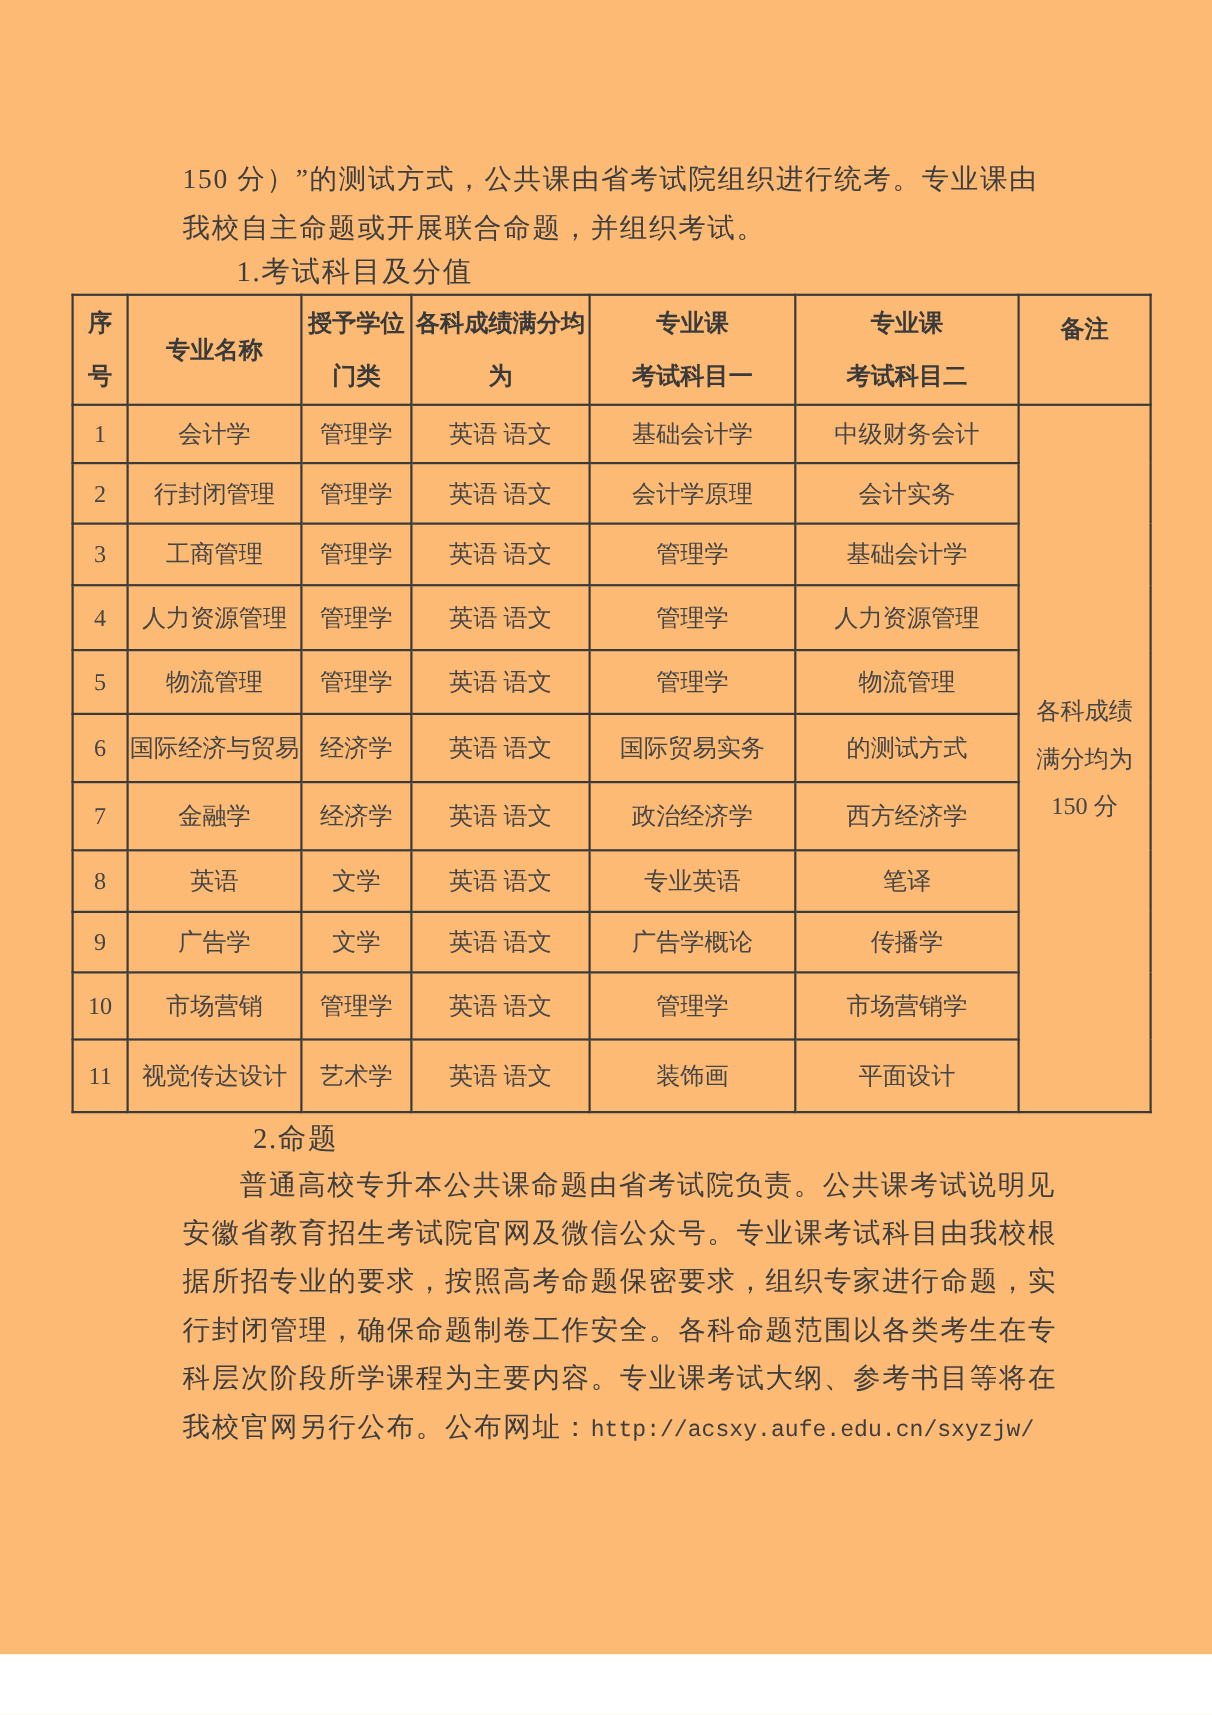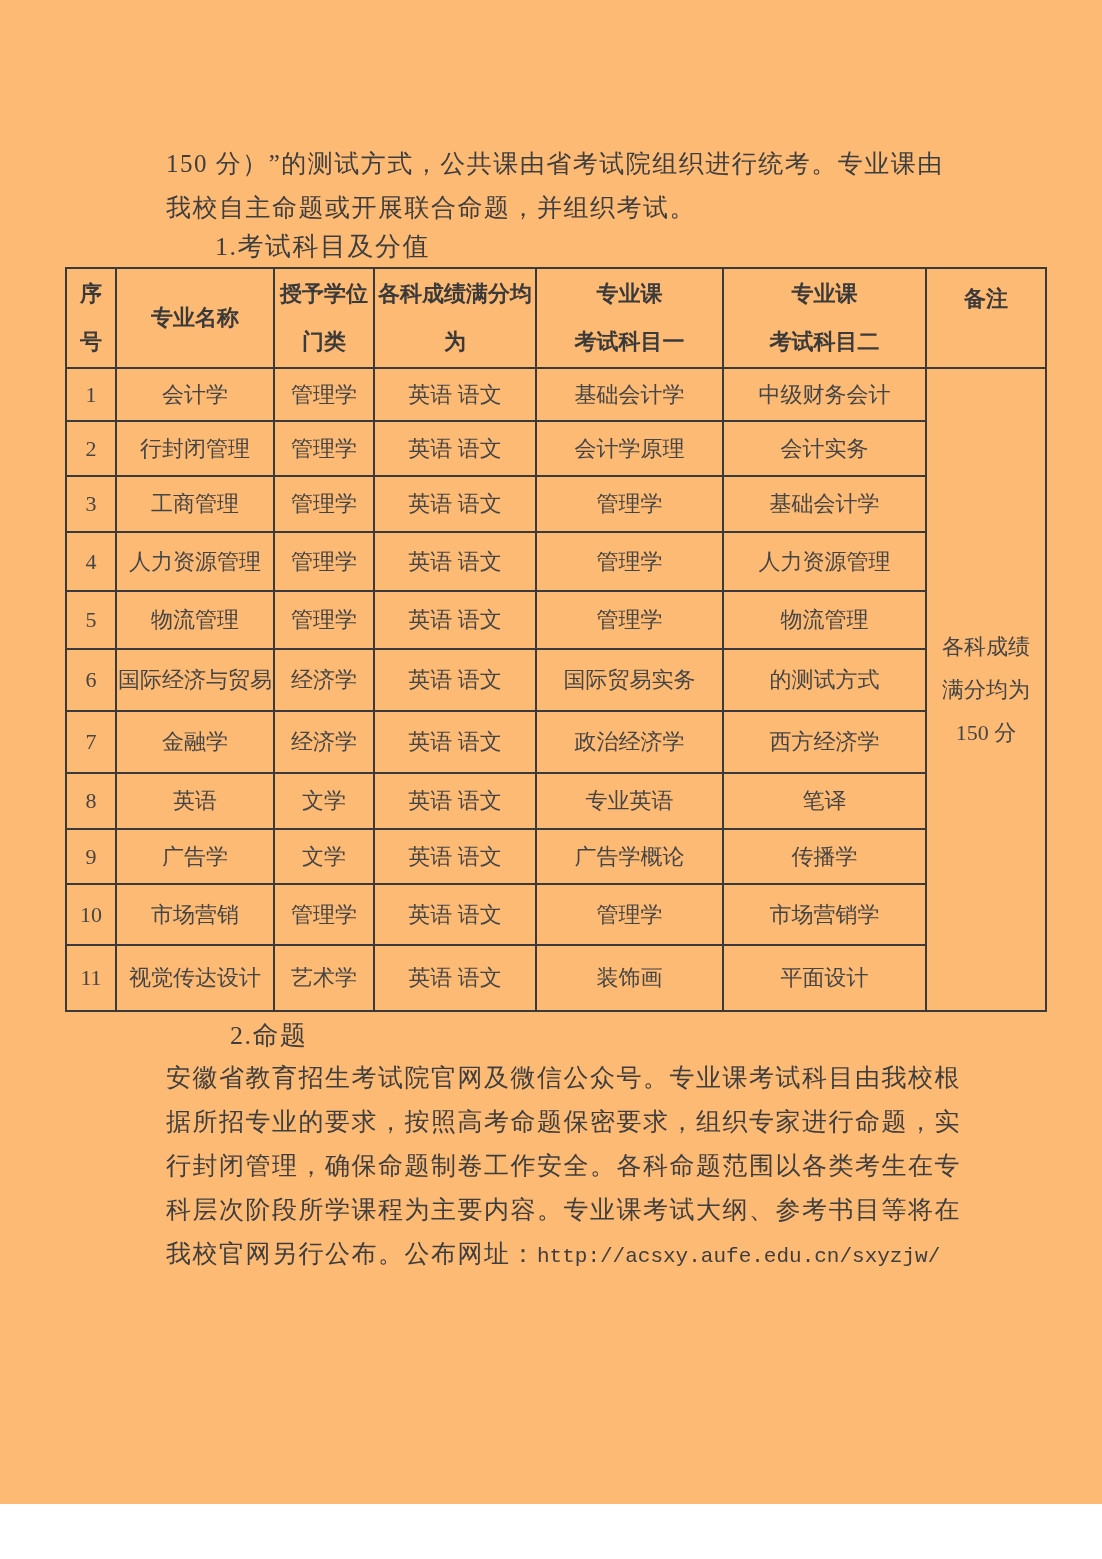--- a/index.html
+++ b/index.html
@@ -205,20 +205,21 @@
         <td>英语 语文</td>
         <td>装饰画</td>
         <td>平面设计</td>
       </tr>
     </tbody>
   </table>
 
   <div class="heading" style="left:230px; top:1021px;">2.命题</div>
 
   <div class="text-block" style="top:1056px;">
+    <div class="text-line indent-2">普通高校专升本公共课命题由省考试院负责。公共课考试说明见</div>
     <div class="text-line">安徽省教育招生考试院官网及微信公众号。专业课考试科目由我校根</div>
     <div class="text-line">据所招专业的要求，按照高考命题保密要求，组织专家进行命题，实</div>
     <div class="text-line">行封闭管理，确保命题制卷工作安全。各科命题范围以各类考生在专</div>
     <div class="text-line">科层次阶段所学课程为主要内容。专业课考试大纲、参考书目等将在</div>
     <div class="text-line"><span>我校官网另行公布。公布网址：</span><span class="url">http://acsxy.aufe.edu.cn/sxyzjw/</span></div>
   </div>
 
 </div>
 
 </body></html>

